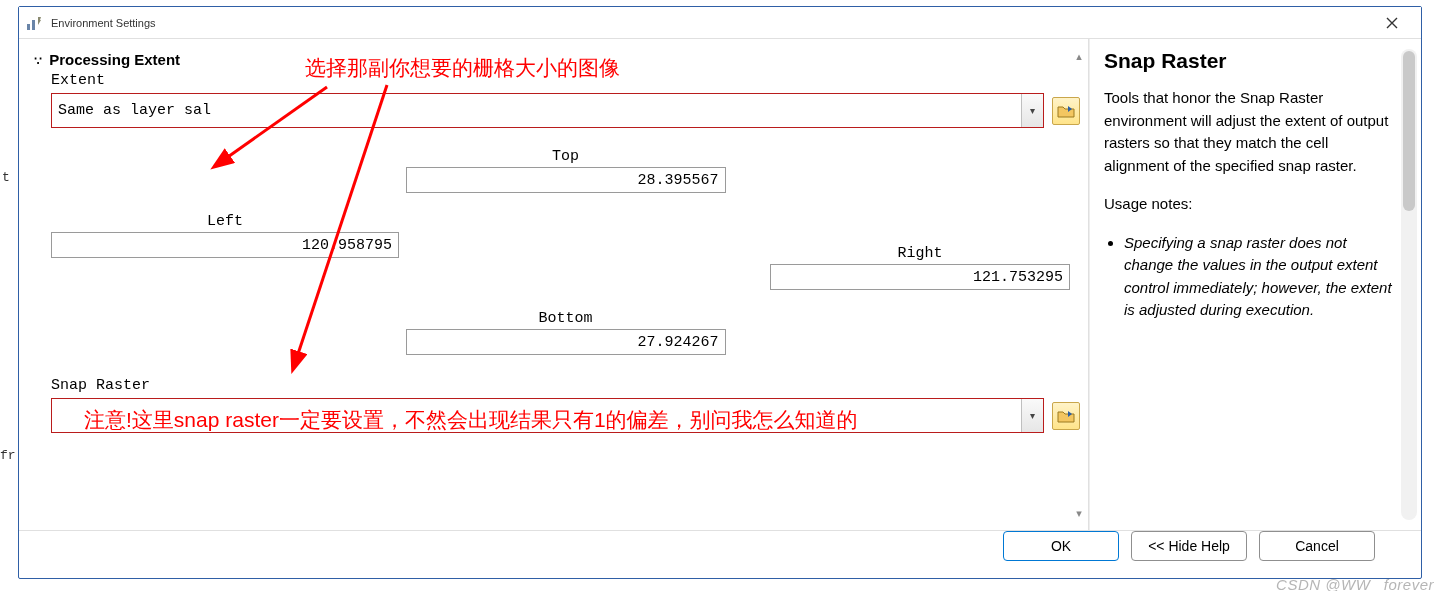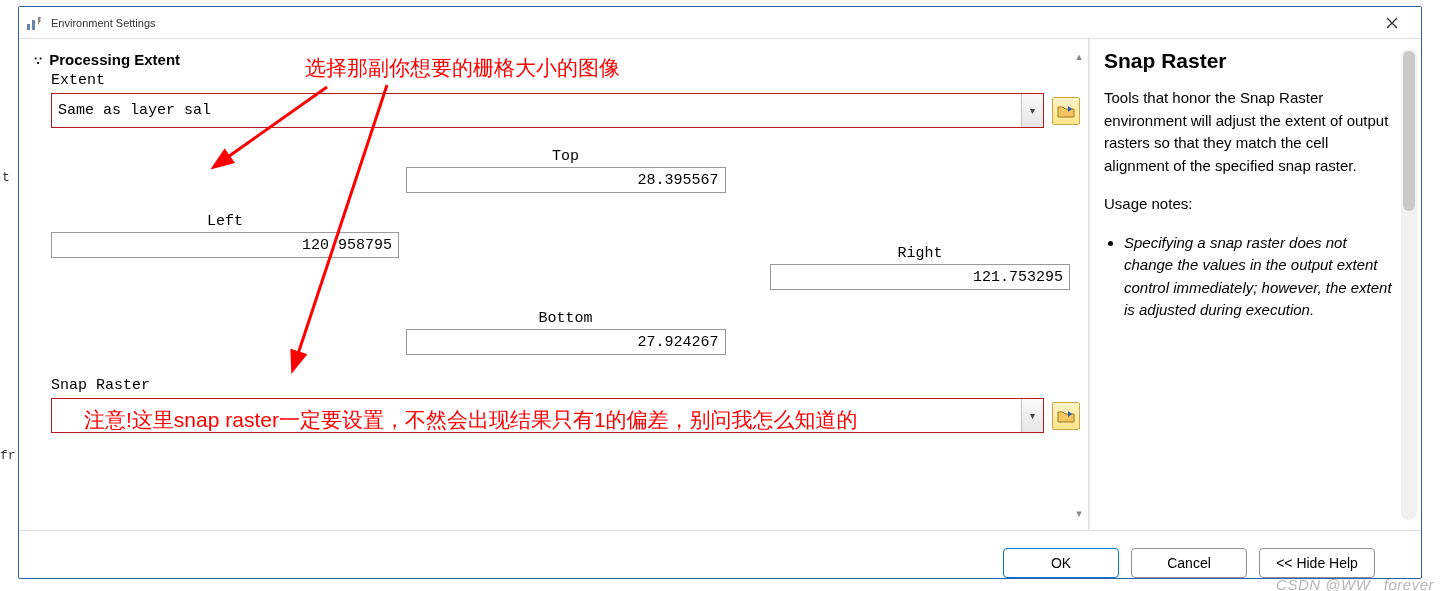--- a/index.html
+++ b/index.html
@@ -182,21 +182,21 @@
     font-size:15px;
     line-height:1.5;
     padding-right:20px;
   }
   .help-body p{margin:0 0 16px 0;}
   .help-body ul{margin:0 0 0 20px;padding:0;font-style:italic;}
   .footer{
     height:48px;
     border-top:1px solid #e0e0e0;
     display:flex;
-    align-items:flex-end;
+    align-items:flex-start;
     justify-content:flex-end;
     gap:12px;
     padding:0 16px;
   }
   .btn{
     min-width:116px;
     height:30px;
     border:1px solid #8f8f8f;
     background:#fff;
     border-radius:4px;
@@ -353,19 +353,19 @@
         </ul>
       </div>
       <div class="help-scroll">
         <div class="help-thumb"></div>
       </div>
     </div>
   </div>
 
   <div class="footer">
     <button class="btn primary">OK</button>
+    <button class="btn">&lt;&lt; Hide Help</button>
     <button class="btn">Cancel</button>
-    <button class="btn">&lt;&lt; Hide Help</button>
     <div class="spacer"></div>
   </div>
 </div>
 
 <div class="watermark">CSDN @WW_ forever</div>
 
 </body></html>

